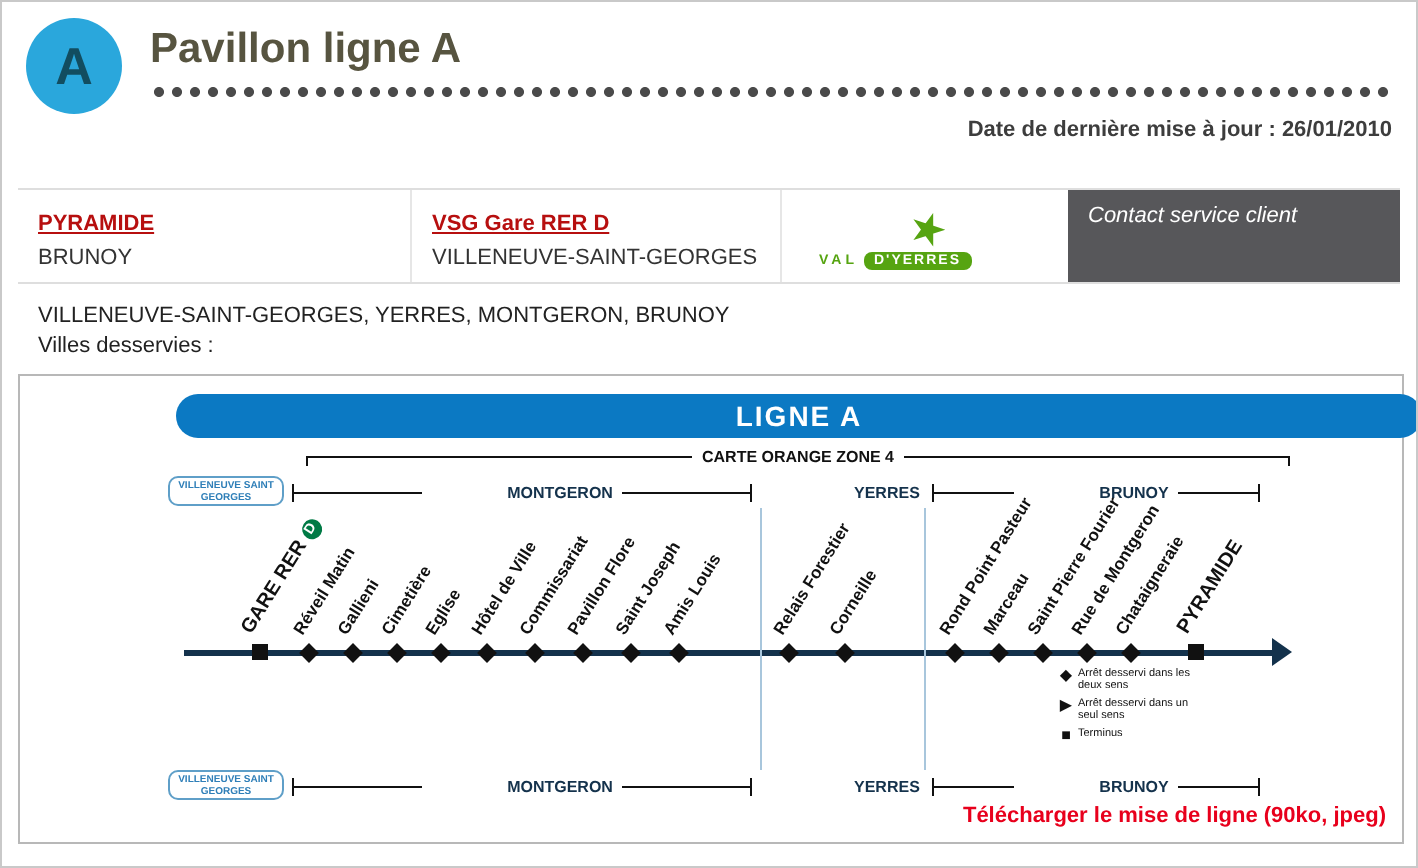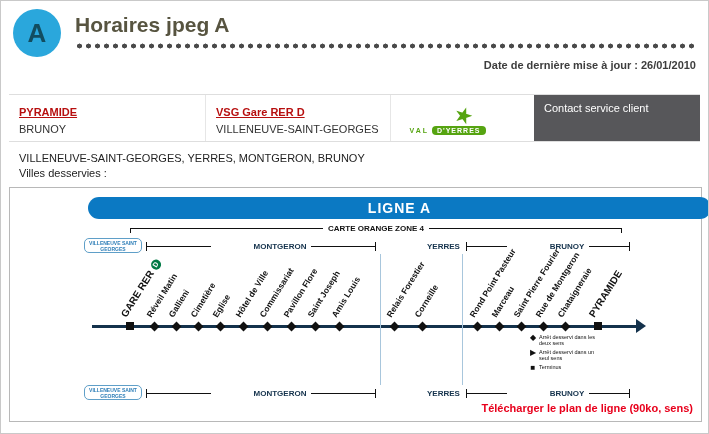--- a/index.html
+++ b/index.html
@@ -43,39 +43,39 @@
   .terminus-link { color:#b70f0f; font-size:11px; font-weight:bold; text-decoration:underline; cursor:pointer; display:inline-block; }
   .terminus-city { font-size:11px; color:#333; margin-top:3px; }
 
   .logo-cell { flex:1; display:flex; flex-direction:column; align-items:center; justify-content:center; padding-top:2px; }
   .logo-brand { font-size:25px; font-weight:800; font-style:italic; color:#56a411; line-height:24px; letter-spacing:1px; display:flex; align-items:center; }
   .logo-star { font-size:19px; color:#56a411; font-style:normal; display:inline-block; transform:rotate(18deg); margin-left:4px; }
   .logo-sub { display:flex; align-items:center; gap:3px; margin-top:-2px; margin-left:-30px; }
   .logo-val { font-size:7px; font-weight:bold; color:#56a411; letter-spacing:2px; }
   .logo-pill { background:#56a411; color:#fff; font-size:7px; font-weight:bold; padding:1px 5px; border-radius:4px; letter-spacing:1px; }
 
-  .contact-box { width:166px; background:#57575a; color:#fff; padding:7px 10px 0 10px; }
+  .contact-box { width:166px; background:#57575a; color:#fff; padding:7px 10px 0 10px;font-style:italic; }
   .contact-label { font-size:11px; }
   .contact-phone { font-size:16px; font-weight:bold; margin-top:3px; letter-spacing:.5px; }
 
   
   .cities-block { position:absolute; left:18px; top:150px; font-size:11px; color:#222; line-height:15px; }
 
   
   .diagram-box {
     position:absolute; left:8px; top:186px; width:693px; height:235px;
     border:1px solid #b8b8b8; background:#fff;
   }
   .line-banner {
     position:absolute; left:78px; top:9px; width:623px; height:22px;
     background:#0b79c3; border-radius:12px; color:#fff;
     font-size:14px; font-weight:bold; letter-spacing:1px;
     display:flex; align-items:center; justify-content:center;
   }
-  .fare-bracket { position:absolute; left:120px; top:36px; width:492px; display:flex; align-items:flex-start; }
+  .fare-bracket { position:absolute; left:143px; top:36px; width:492px; display:flex; align-items:flex-start; }
   .fare-line { flex:1; height:5px; border-top:1px solid #111; margin-top:4px; }
   .fare-line.l { border-left:1px solid #111; }
   .fare-line.r { border-right:1px solid #111; }
   .fare-label { font-size:8px; font-weight:bold; color:#111; line-height:9px; padding:0 5px; white-space:nowrap; }
 
   .zone-row { position:absolute; left:0; width:100%; height:15px; }
   .zone-row.top { top:50px; }
   .zone-row.bottom { top:197px; }
   .edge-box {
     position:absolute; left:74px; top:0; width:58px; height:15px;
@@ -117,21 +117,21 @@
 
   .download-link {
     position:absolute; right:8px; top:214px;
     color:#e8001c; font-size:11px; font-weight:bold; cursor:pointer;
   }
 </style>
 </head>
 <body>
 
 <div class="line-badge">A</div>
-<h1 class="page-title">Horaires jpeg A</h1>
+<h1 class="page-title">Pavillon ligne A</h1>
 <div class="dotted-rule"></div>
 <div class="update-date">Date de dernière mise à jour : 26/01/2010</div>
 
 <div class="infobar">
   <div class="terminus-cell c1">
     <a class="terminus-link">PYRAMIDE</a>
     <div class="terminus-city">BRUNOY</div>
   </div>
   <div class="terminus-cell c2">
     <a class="terminus-link">VSG Gare RER D</a>
@@ -226,21 +226,21 @@
       </div>
       <div class="zone-seg" style="left: 456px; width: 164px;">
         <i class="ztick"></i>
         <i class="zline"></i>
         <b class="zlabel">BRUNOY</b>
         <i class="zline"></i>
         <i class="ztick"></i>
       </div>
     </div>
 
-  <a class="download-link">Télécharger le plan de ligne (90ko, sens)</a>
+  <a class="download-link">Télécharger le mise de ligne (90ko, jpeg)</a>
 <div class="vsep" style="left: 370px;"></div>
     <div class="vsep" style="left: 452px;"></div>
     <div class="sq-marker" style="left: 116px;"></div>
     <div class="stop-label terminus" style="left: 118px;"><span>GARE RER</span><i class="rer-badge">D</i></div>
     <div class="dia-marker" style="left: 141px;"></div>
     <div class="stop-label" style="left: 143px;"><span>Réveil Matin</span></div>
     <div class="dia-marker" style="left: 163px;"></div>
     <div class="stop-label" style="left: 165px;"><span>Gallieni</span></div>
     <div class="dia-marker" style="left: 185px;"></div>
     <div class="stop-label" style="left: 187px;"><span>Cimetière</span></div>

